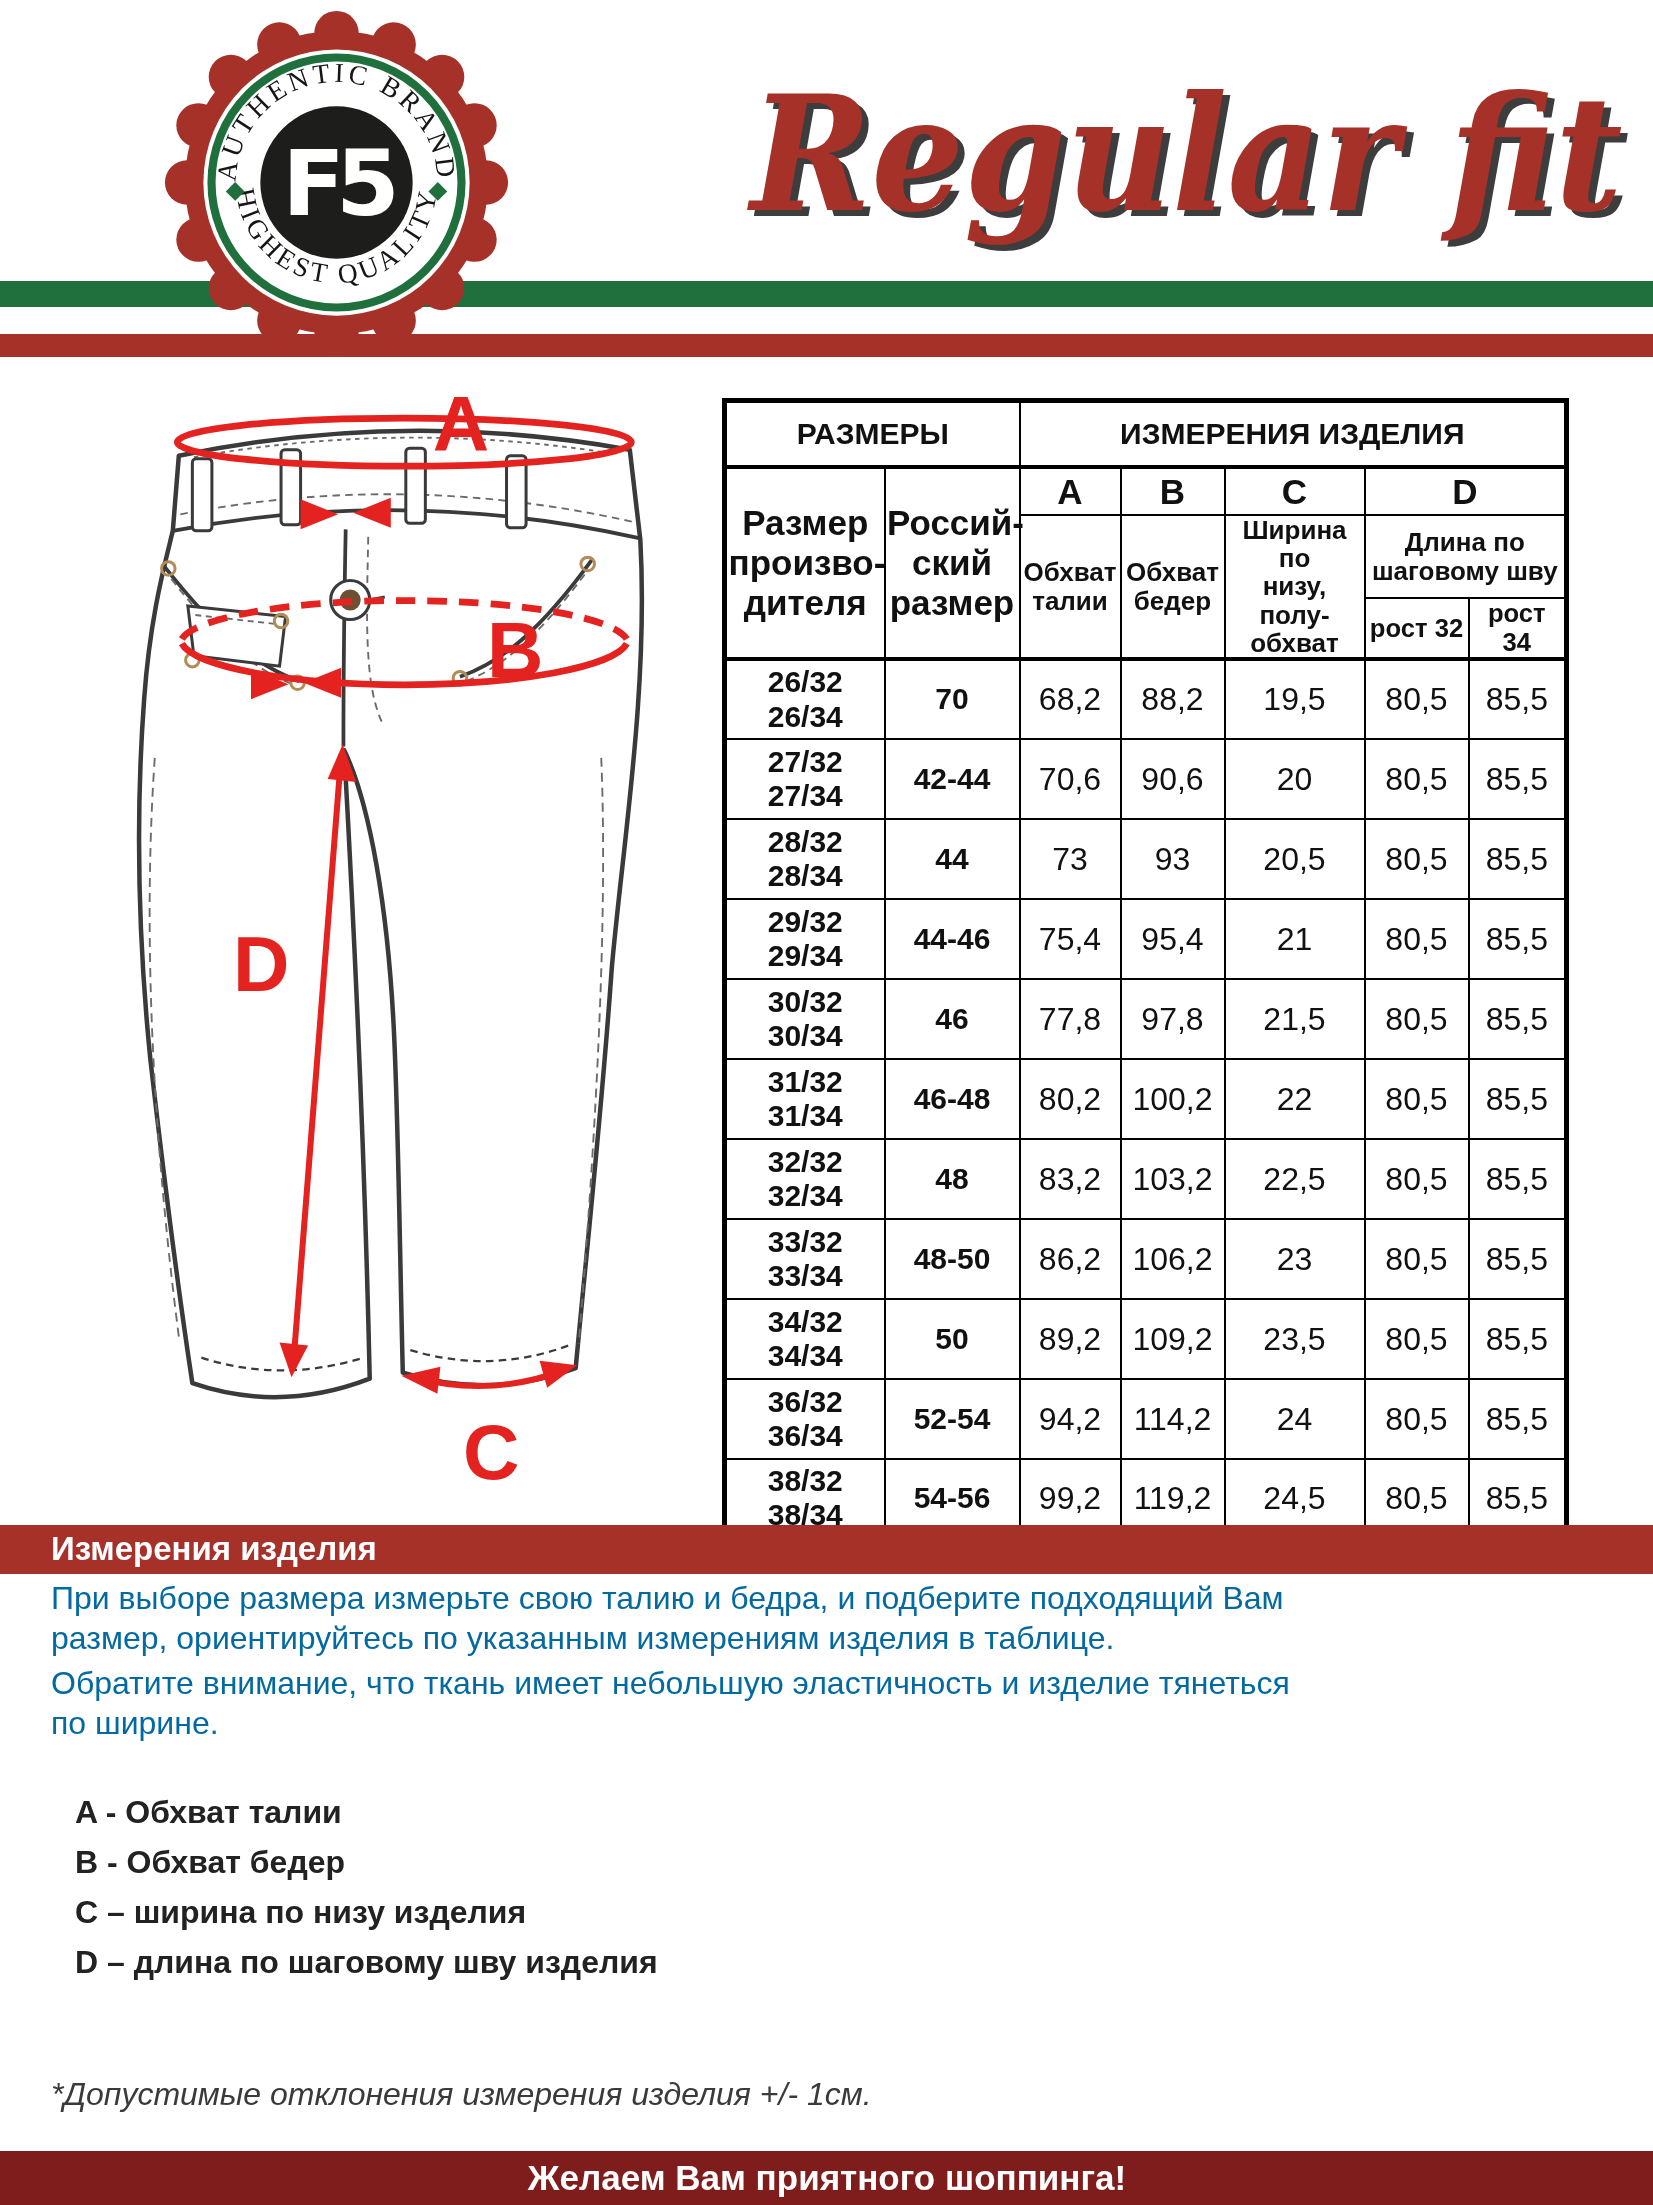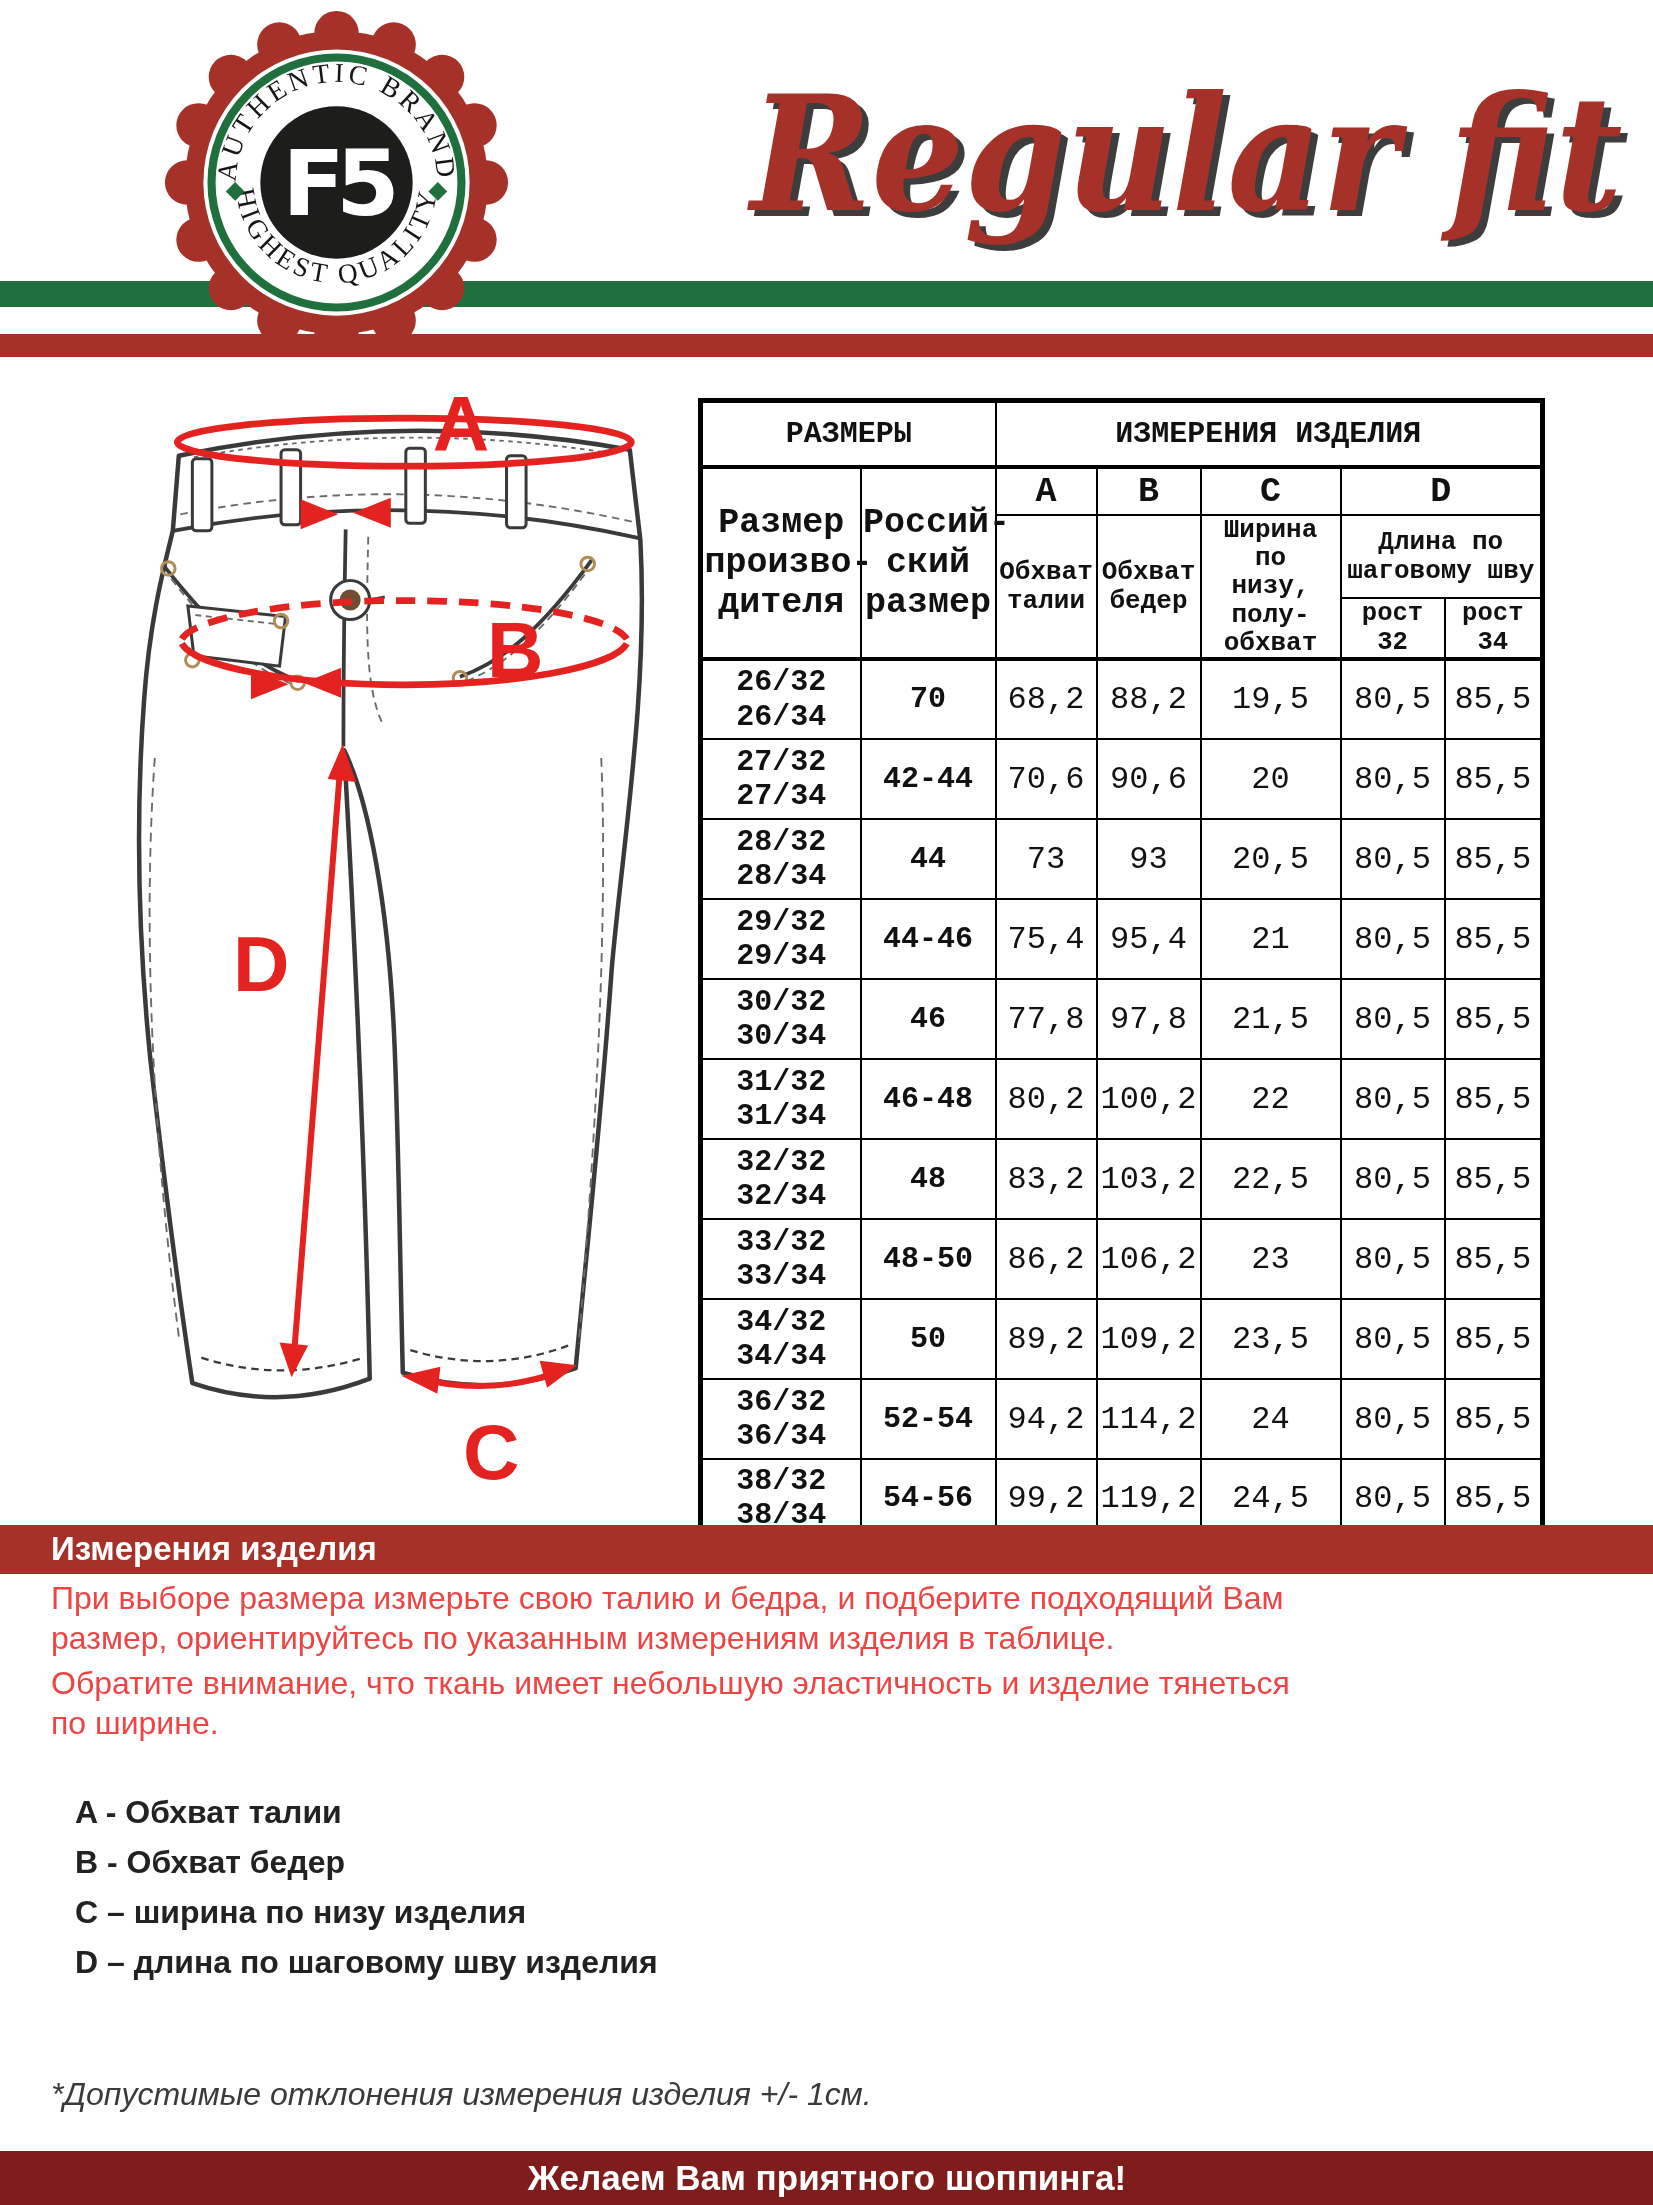--- a/index.html
+++ b/index.html
@@ -7,42 +7,42 @@
         font-family:"Liberation Sans",sans-serif;color:#111;}
   
   .stripe{position:absolute;left:0;width:1654px;}
   .stripe-green{top:281px;height:26px;background:#20703e;}
   .stripe-red{top:334px;height:23px;background:#a63129;}
   .logo-wrap{position:absolute;left:159px;top:4.5px;width:355px;height:355px;z-index:5;}
   .title-wrap{position:absolute;left:722px;top:22.5px;width:917px;height:256px;z-index:4;}
   
   .jeans-wrap{position:absolute;left:66px;top:367px;width:618px;height:1162px;}
   
-  .size-table{position:absolute;left:698px;top:398px;border-collapse:collapse;
-              table-layout:fixed;width:843px;border:5.3px solid #000;font-family:Liberation Mono, monospace;}
+  .size-table{position:absolute;left:722px;top:398px;border-collapse:collapse;
+              table-layout:fixed;width:843px;border:5.3px solid #000;}
   .size-table td,.size-table th{border:2.3px solid #000;text-align:center;vertical-align:middle;
               padding:0 1.5px;color:#111;}
   .size-table .group-row th{border-bottom:4.5px solid #000;font-size:30px;font-weight:bold;height:62px;}
   .size-table .letters-row{height:48px;}
   .size-table .letters-row th{font-size:35px;font-weight:bold;}
   .size-table .subs-row{height:83px;}
   .size-table .subs-row th{font-size:26px;font-weight:bold;line-height:1.08;}
   .size-table .rost-row{height:35px;}
   .size-table .rost-row th{font-size:25.6px;font-weight:bold;}
   .size-table .rowspan-head{font-size:27px;font-weight:bold;line-height:1.15;}
   .size-table tbody tr{height:80px;}
   .size-table tbody tr:first-child td{border-top:4.5px solid #000;}
   .size-table td.mfr,.size-table td.ru{font-weight:bold;font-size:30px;line-height:1.15;}
   .size-table td.num{font-size:32px;font-weight:normal;}
   .pre{white-space:pre-line;}
   
   .band-measures{position:absolute;left:0;top:1525px;width:1654px;height:49px;background:#a63129;}
   .band-measures span{display:block;padding-left:51px;line-height:48px;color:#fff;
                       font-size:33px;font-weight:bold;}
-  .para{position:absolute;left:51px;width:1578px;color:#ef4444;font-size:32px;line-height:40px;}
+  .para{position:absolute;left:51px;width:1578px;color:#0369a1;font-size:32px;line-height:40px;}
   .para1{top:1578px;}
   .para2{top:1663px;}
   .legend{position:absolute;left:47px;top:1787px;margin-left:28px;}
   .legend-item{font-size:32px;font-weight:bold;color:#222;line-height:50px;}
   .footnote{position:absolute;left:51px;top:2076px;font-size:32px;font-style:italic;
             color:#3a3a3a;text-align:right;}
   .footer-band{position:absolute;left:0;top:2151px;width:1654px;height:54px;background:#7f1d1d;}
   .footer-band span{display:block;text-align:center;line-height:53px;color:#fff;
                     font-size:35px;font-weight:bold;}
 </style>

